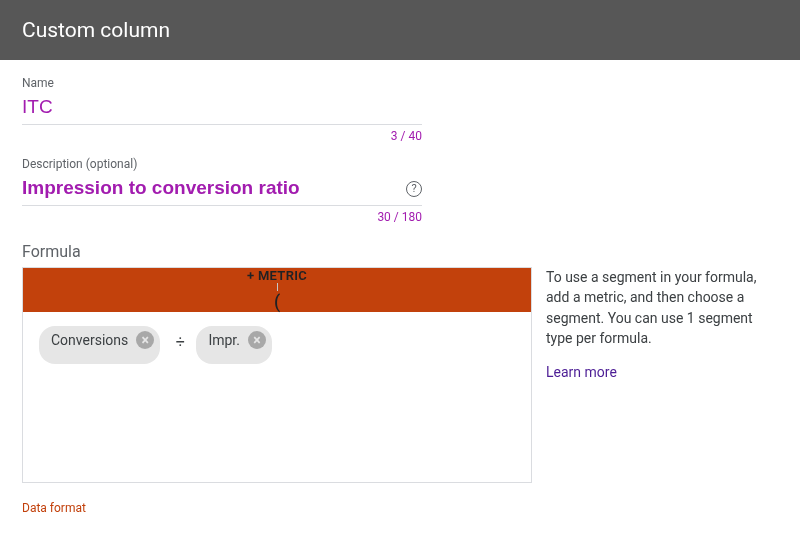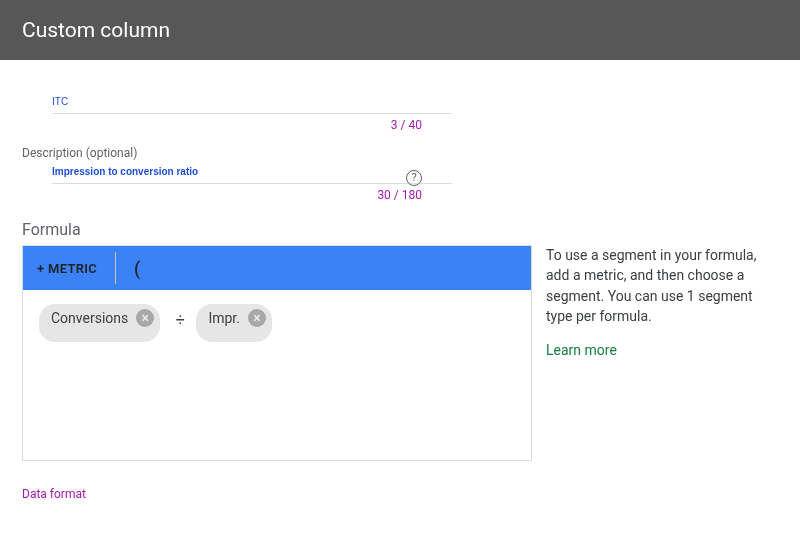--- a/index.html
+++ b/index.html
@@ -9,21 +9,20 @@
     font-size: 14px;
     color: #202124;
     background: #fff;
     width: 800px; height: 549px;
     overflow: hidden;
   }
   .dialog {
     width: 800px; height: 549px;
     display: flex; flex-direction: column;
     position: relative;
-    gap: 16px;
   }
   .titlebar {
     background: #575757;
     color: #fff;
     padding: 18px 22px;
     font-size: 21px;
     font-weight: 400;
   }
   .content {
     flex: 1 1 auto;
@@ -37,26 +36,25 @@
   }
   .field-label {
     font-size: 12px;
     color: #5f6368;
     margin-bottom: 2px;
   }
   .field-input {
     width: 100%;
     border: none;
     border-bottom: 1px solid #dadce0;
-    font-size: 10px;
+    font-size: 19px;
     padding: 4px 0 6px 0;
     outline: none;
     background: transparent;
-    color: #1d4ed8;
-    margin-left: 30px;
+    color: #a21caf;
   }
   .field-counter {
     text-align: right;
     font-size: 12px;
     color: #a21caf;
     margin-top: 4px;
   }
   .help-icon-wrap {
     position: absolute;
     right: 0; top: 22px;
@@ -80,25 +78,26 @@
   .formula-row {
     display: flex;
     gap: 14px;
     align-items: flex-start;
   }
   .formula-box {
     flex: 0 0 510px;
     border: 1px solid #dadce0;
   }
   .formula-toolbar {
-    background: #3b82f6;
+    background: #c2410c;
     display: flex;
     align-items: center;
     height: 44px;
-    padding: 0 0;
+    padding: 0 6px;
+    flex-direction: column;
   }
   .tb-btn {
     padding: 0 14px;
     height: 44px;
     display: inline-flex;
     align-items: center;
     justify-content: center;
     font-size: 15px;
     color: #202124;
     cursor: pointer;
@@ -153,28 +152,28 @@
   }
   .side-help {
     flex: 1 1 auto;
     font-size: 14px;
     color: #3c4043;
     line-height: 1.45;
   }
   .learn-more {
     display: inline-block;
     margin-top: 14px;
-    color: #15803d;
+    color: #4c1d95;
     cursor: pointer;
     font-size: 14px;
   }
   .data-format-label {
     font-size: 12px;
-    color: #a21caf;
-    margin-top: 26px;
+    color: #c2410c;
+    margin-top: 18px;
   }
   .footer {
     border-top: 1px solid #dadce0;
     padding: 10px 18px;
     display: flex;
     justify-content: flex-end;
     gap: 18px;
     background: #fff;
   }
   .footer-btn {
@@ -192,20 +191,21 @@
 
 <div class="dialog">
 
   <div class="titlebar">
     <span>Custom column</span>
   </div>
 
   <div class="content">
 
     <div class="field-block">
+      <div class="field-label">Name</div>
       <input class="field-input" type="text" value="ITC" style="">
       <div class="field-counter">3 / 40</div>
     </div>
 
     <div class="field-block">
       <div class="field-label">Description (optional)</div>
       <input class="field-input" type="text" style="padding-right: 24px; font-weight: bold;" value="Impression to conversion ratio">
       <span class="help-icon-wrap">
         <span class="help-circle">?</span>
       </span>

